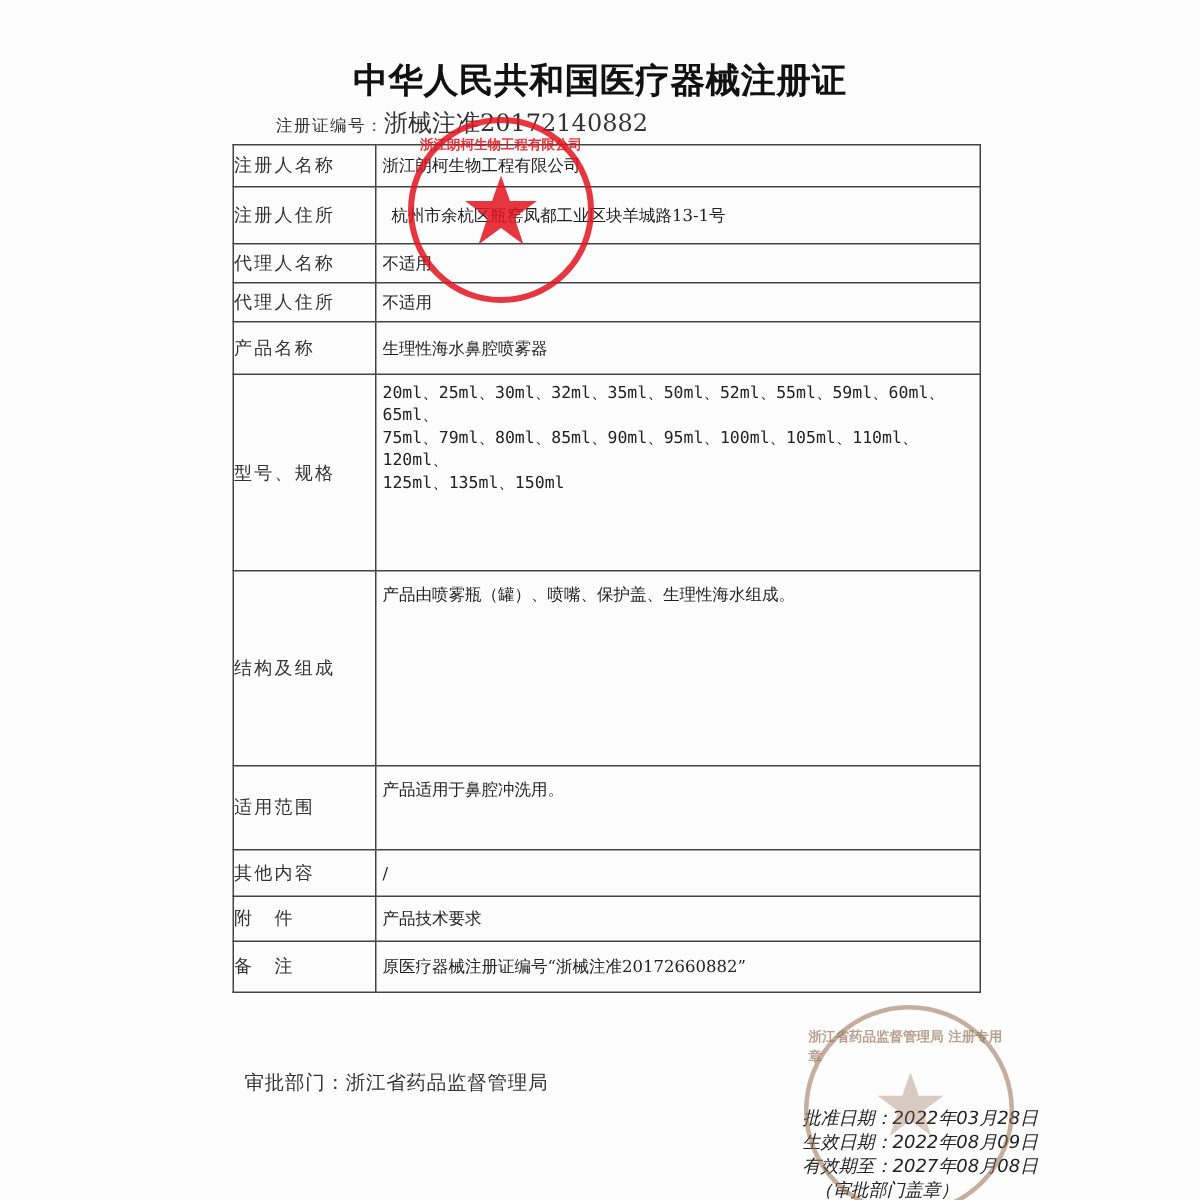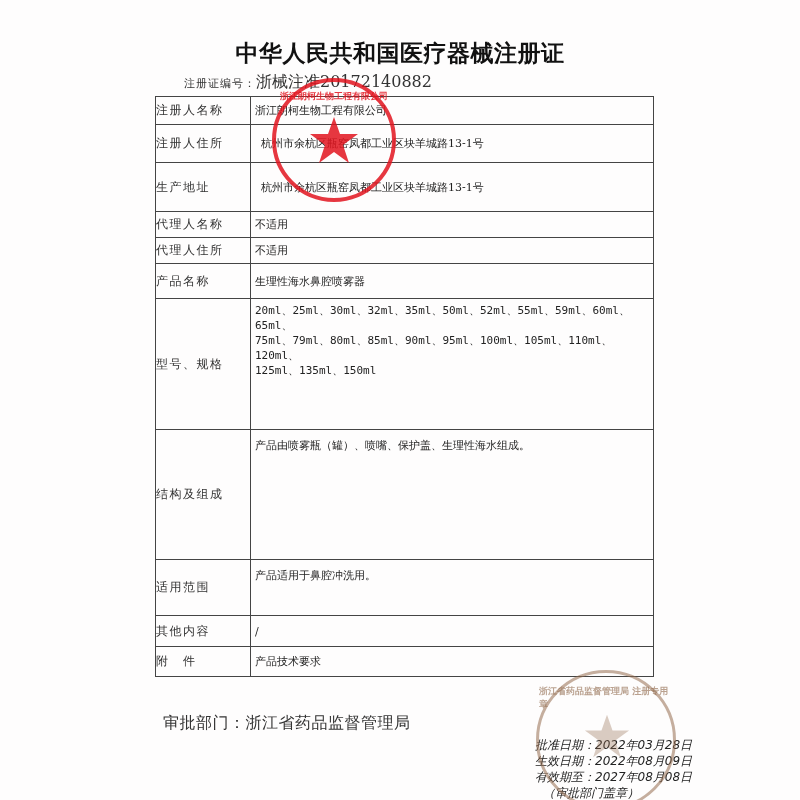--- a/index.html
+++ b/index.html
@@ -24,21 +24,21 @@
     table.cert td {
       border: 1px solid #444; font-size: 11px; color: #222; vertical-align: middle;
       padding: 0 0 0 4px;
     }
     table.cert td.lbl {
       width: 94px; text-align: left; padding: 0; letter-spacing: 1.5px; font-size: 12px; color: #333;
     }
     table.cert td.top { vertical-align: top; padding-top: 8px; }
     .specs { font-family: "DejaVu Sans Mono", "Liberation Mono", monospace; font-size: 10.5px; line-height: 15px; padding-top: 4px !important; }
     .footer {
-      position: absolute; left: 163px; top: 713px; font-size: 16px; color: #333; letter-spacing: 0.5px;
+      position: absolute; left: 163px; top: 713px; font-size: 13px; color: #333; letter-spacing: 0.5px;
     }
     .dates {
       position: absolute; left: 535px; top: 737px; font-size: 12px; color: #222; line-height: 16px;
       font-family: "DejaVu Sans", "Liberation Sans", sans-serif;
       font-style: italic;
     }
     .dates div { white-space: nowrap; }
     .stamp {
       position: absolute; border-radius: 50%; pointer-events: none;
     }
@@ -72,24 +72,20 @@
 <table class="cert">
   <tbody>
       <tr style="height:28px">
     <td class="lbl">注册人名称</td>
     <td>浙江朗柯生物工程有限公司</td>
   </tr>
   <tr style="height:38px">
     <td class="lbl">注册人住所</td>
     <td style="padding-left:10px">杭州市余杭区瓶窑凤都工业区块羊城路13-1号</td>
   </tr>
-  <tr style="height:49px">
-    <td class="lbl">生产地址</td>
-    <td style="padding-left:10px">杭州市余杭区瓶窑凤都工业区块羊城路13-1号</td>
-  </tr>
   <tr style="height:26px">
     <td class="lbl">代理人名称</td>
     <td>不适用</td>
   </tr>
   <tr style="height:26px">
     <td class="lbl">代理人住所</td>
     <td>不适用</td>
   </tr>
   <tr style="height:35px">
     <td class="lbl">产品名称</td>
@@ -112,20 +108,24 @@
     <td class="top">产品适用于鼻腔冲洗用。</td>
   </tr>
   <tr style="height:31px">
     <td class="lbl">其他内容</td>
     <td>/</td>
   </tr>
   <tr style="height:30px">
     <td class="lbl">附　件</td>
     <td>产品技术要求</td>
   </tr>
+  <tr style="height:34px">
+    <td class="lbl">备　注</td>
+    <td>原医疗器械注册证编号“浙械注准20172660882”</td>
+  </tr>
 </tbody>
   </table>
 
 <div class="footer">审批部门：浙江省药品监督管理局</div>
 
 <div class="dates">
   <div>批准日期：2022年03月28日</div>
   <div>生效日期：2022年08月09日</div>
   <div>有效期至：2027年08月08日</div>
   <div style="padding-left:8px">（审批部门盖章）</div>

